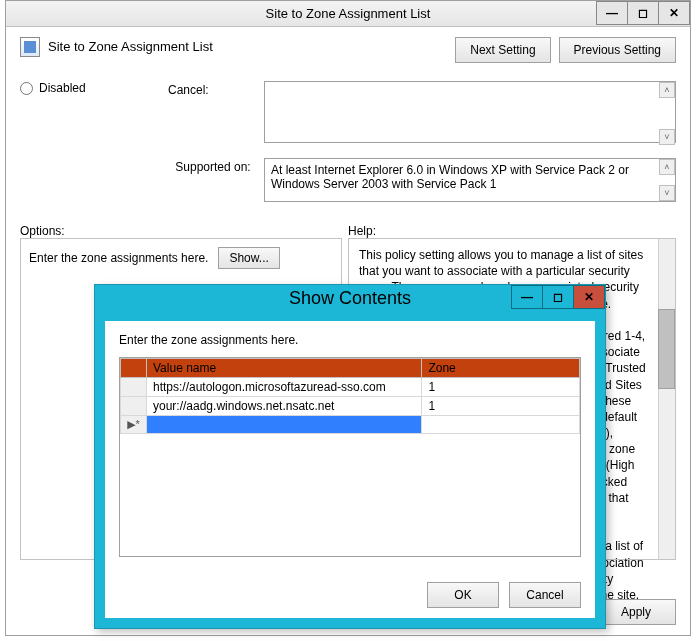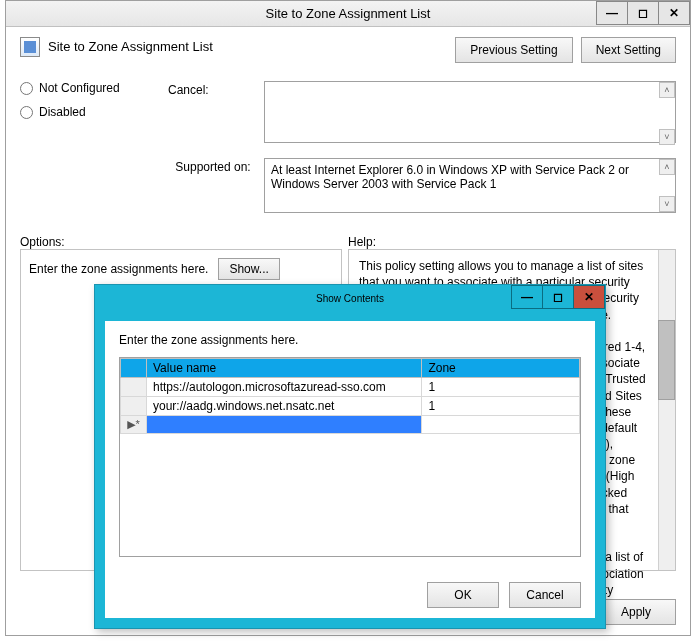--- a/index.html
+++ b/index.html
@@ -134,21 +134,21 @@
     height:16px; background:#efefef; border:1px solid #c0c0c0;
     display:flex;align-items:center;justify-content:center;
     font-size:9px; color:#666;
   }
   .supported-row{
     display:flex; gap:6px;
   }
   .supported-label{ width:90px; text-align:center; padding-top:2px; }
   .supported-box{
     flex:1; border:1px solid #a0a0a0; padding:4px 6px; font-size:12px;
-    height:55px; overflow:hidden; position:relative; background:#fff;
+    height:44px; overflow:hidden; position:relative; background:#fff;
   }
   .section-labels{
     display:flex; margin-top:22px; 
   }
   .section-labels .ol{width:328px;}
   .panes{
     display:flex; gap:6px;
   }
   .options-pane, .help-pane{
     border:1px solid #c3c3c3;
@@ -185,21 +185,21 @@
     background:#fff;
     box-shadow: 3px 3px 8px rgba(0,0,0,0.25);
   }
   .modal-titlebar{
     height:26px;
     background:#1cb6d6;
     display:flex; align-items:center;
     position:relative;
   }
   .modal-titlebar .mtxt{
-    flex:1; text-align:center; font-size:10px; color:#000;
+    flex:1; text-align:center; font-size:18px; color:#000;
   }
   .modal-winbtns{
     position:absolute; right:0; top:0; display:flex; height:100%;
   }
   .modal-winbtn{
     width:32px; height:24px;
     border:1px solid #0a6d82; margin-left:-1px;
     display:flex; align-items:center; justify-content:center;
     background:#1cb6d6; font-weight:bold; font-size:12px;
   }
@@ -221,21 +221,21 @@
     border:1px solid #a0a0a0;
     width:100%;
     height:200px;
     overflow:hidden;
   }
   .grid table{
     border-collapse:collapse; width:100%; font-size:12px;
   }
   .grid th{
     text-align:left; font-weight:normal;
-    border:1px solid #c0c0c0; background:#0ea5e9;
+    border:1px solid #c0c0c0; background:#c2410c;
     padding:2px 6px;
   }
   .grid td{
     border:1px solid #d8d8d8; padding:2px 6px; height:18px;
   }
   .rowhdr{
     width:26px; background:#efefef; border:1px solid #c0c0c0;
     text-align:center; font-size:11px; color:#555;
   }
   .grid tr.selected td.cell-name{
@@ -260,31 +260,27 @@
       <div class="winbtn">◻</div>
       <div class="winbtn">✕</div>
     </div>
   </div>
 
   <div class="content">
     <div class="header-row">
       <span class="icon"></span>
       <span class="titletext">Site to Zone Assignment List</span>
       <div class="navbtns">
+        <button class="btn">Next Setting</button>
         <button class="btn">Previous Setting</button>
-        <button class="btn">Next Setting</button>
       </div>
     </div>
 
     <div class="row2">
       <div class="radiocol">
-        <label class="radio-item">
-          <input type="radio" name="state" style="">
-          <span>Not Configured</span>
-        </label>
         <label class="radio-item">
           <input type="radio" name="state" style="">
           <span>Disabled</span>
         </label>
       </div>
 
       <div class="comment-block">
         <div class="comment-row">
           <div class="comment-label">Cancel:</div>
           <div class="textbox-wrap">

